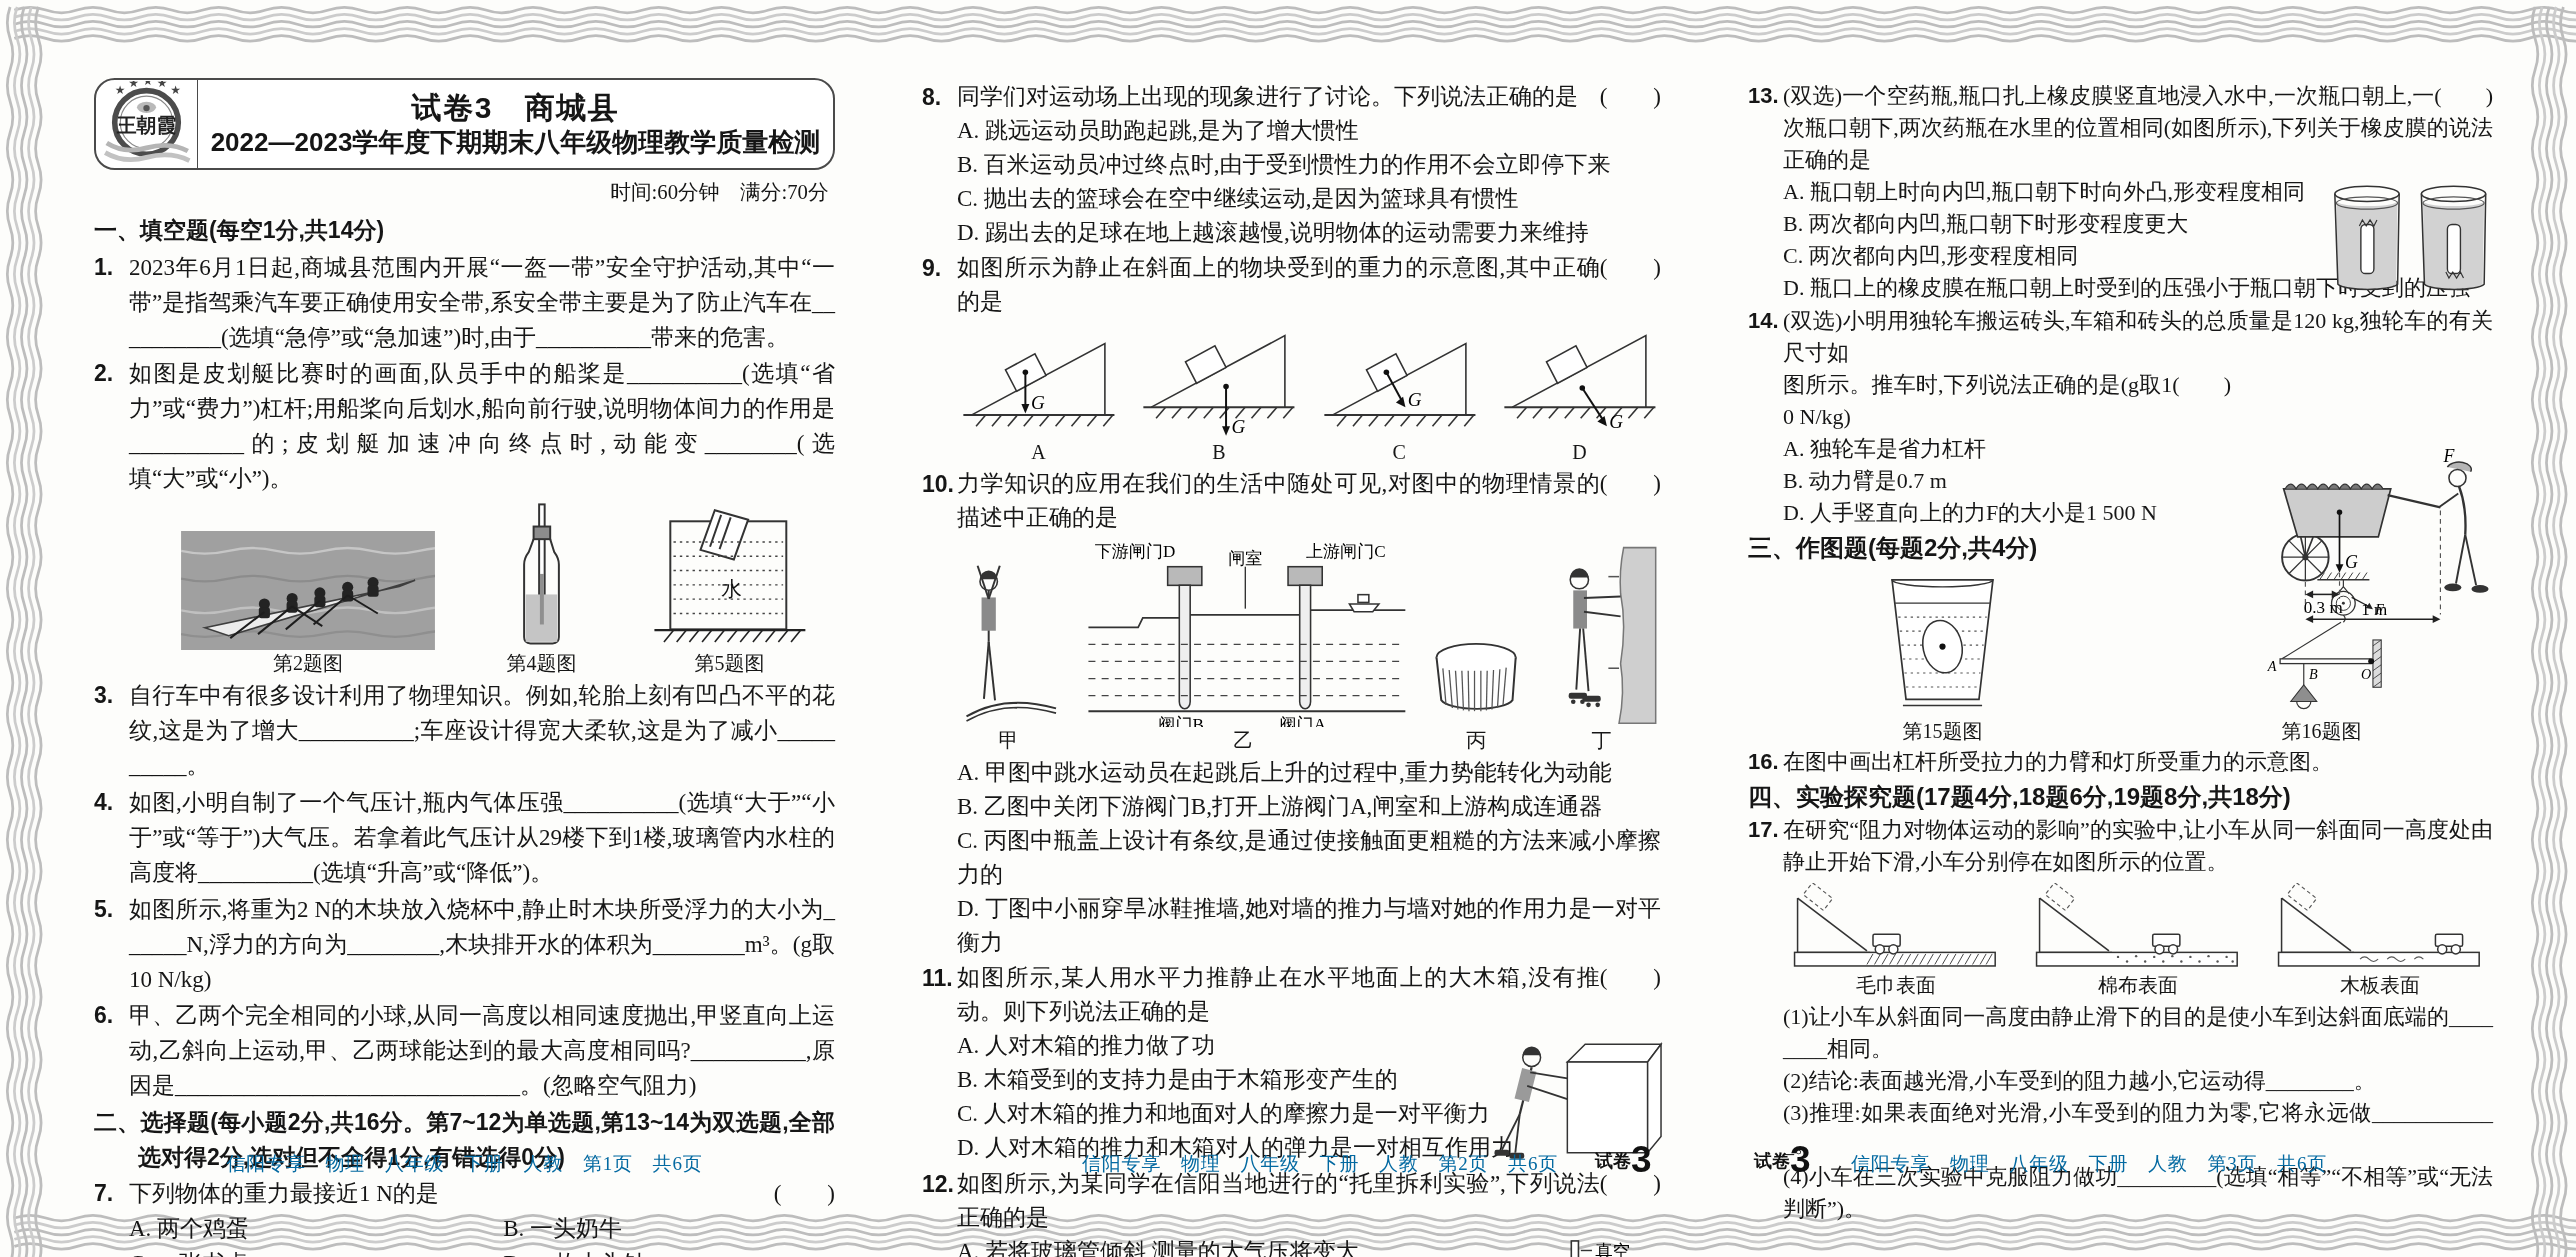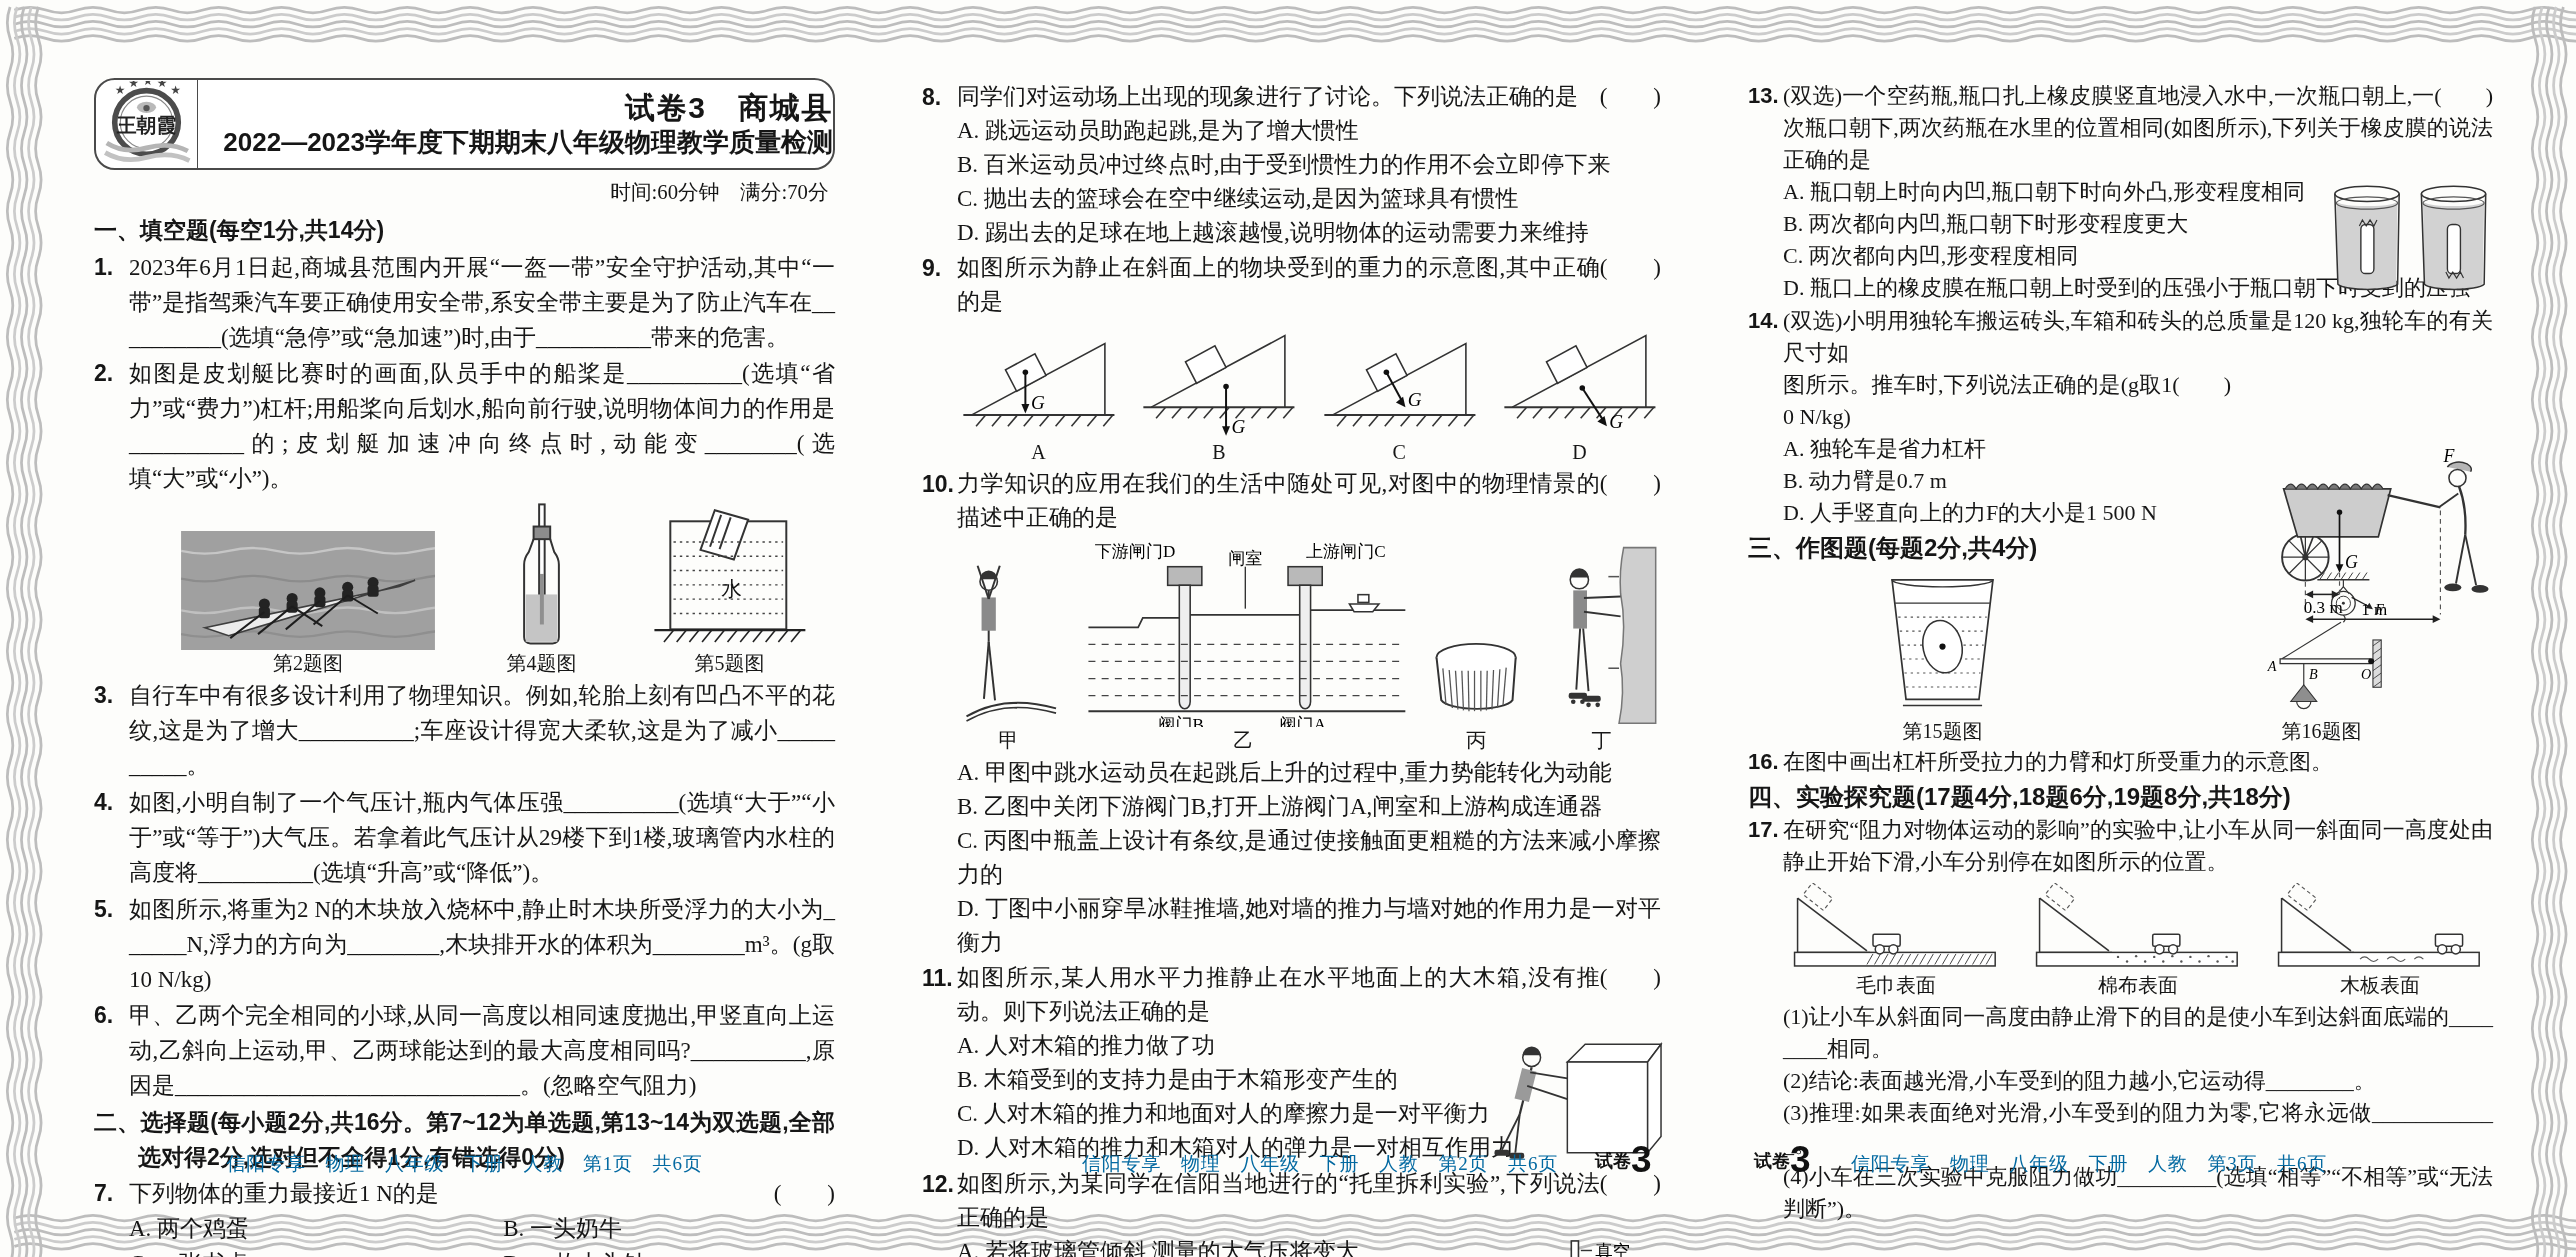--- a/index.html
+++ b/index.html
@@ -7,21 +7,21 @@
   .page{position:relative;width:2576px;height:1257px;background:#fdfdfb;overflow:hidden;
         font-family:"Liberation Serif","DejaVu Serif",serif;color:#161616}
   .bordersvg{position:absolute;pointer-events:none}
   svg text{font-family:"Liberation Serif","DejaVu Serif",serif}
   .col{position:absolute;top:78px}
   .col1{left:94px;width:741px;font-size:23px;line-height:35px}
   .col2{left:922px;width:739px;font-size:23px;line-height:34px}
   .col3{left:1748px;width:745px;font-size:22px;line-height:32px}
   .headbox{height:92px;border:2px solid #4a4a4a;border-radius:20.7px;display:flex;overflow:hidden;margin-bottom:9.5px;background:#fff}
   .logocell{width:102px;border-right:1.6px solid #4a4a4a;display:flex;align-items:center;justify-content:center}
-  .titlecell{flex:1;display:flex;flex-direction:column;align-items:flex-end;justify-content:center}
+  .titlecell{flex:1;display:flex;flex-direction:column;align-items:center;justify-content:center}
   .t1{font:bold 30px/37px "Liberation Sans",sans-serif;letter-spacing:1.6px}
   .t2{font:bold 26px/33px "Liberation Sans",sans-serif}
   .meta{text-align:right;font-size:20.7px;line-height:25.4px;margin:1.6px 6.4px 8px 0}
   .sec{font:bold 23px/35px "Liberation Sans",sans-serif;margin:1.6px 0;text-align:justify}
   .col3 .sec{font-size:24px;line-height:33px}
   .q{position:relative;padding-left:35px;text-align:justify;word-break:break-all;margin:1.6px 0}
   .qnum{position:absolute;left:0;top:0;font-family:"Liberation Sans",sans-serif;font-weight:bold}
   .br{float:right;white-space:pre}
   .opts2{display:grid;grid-template-columns:53% 47%}
   .figrow{display:flex;align-items:flex-end;justify-content:space-between;margin:4.8px 0 1.6px}

